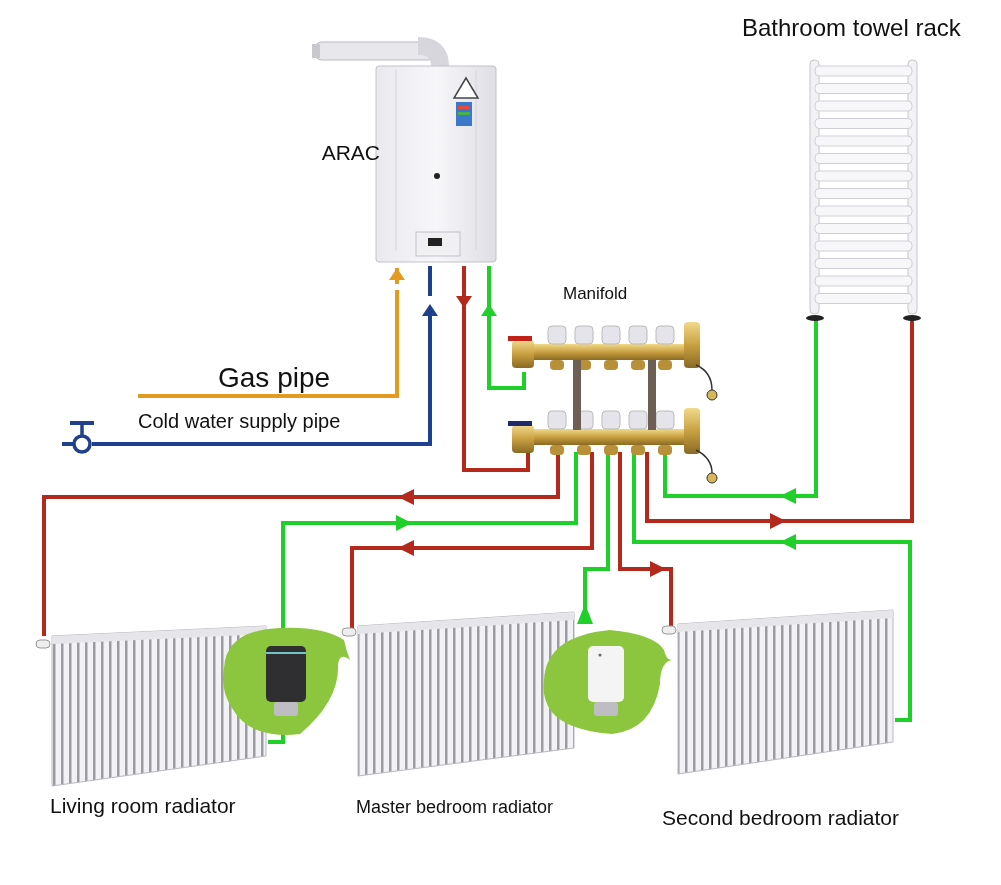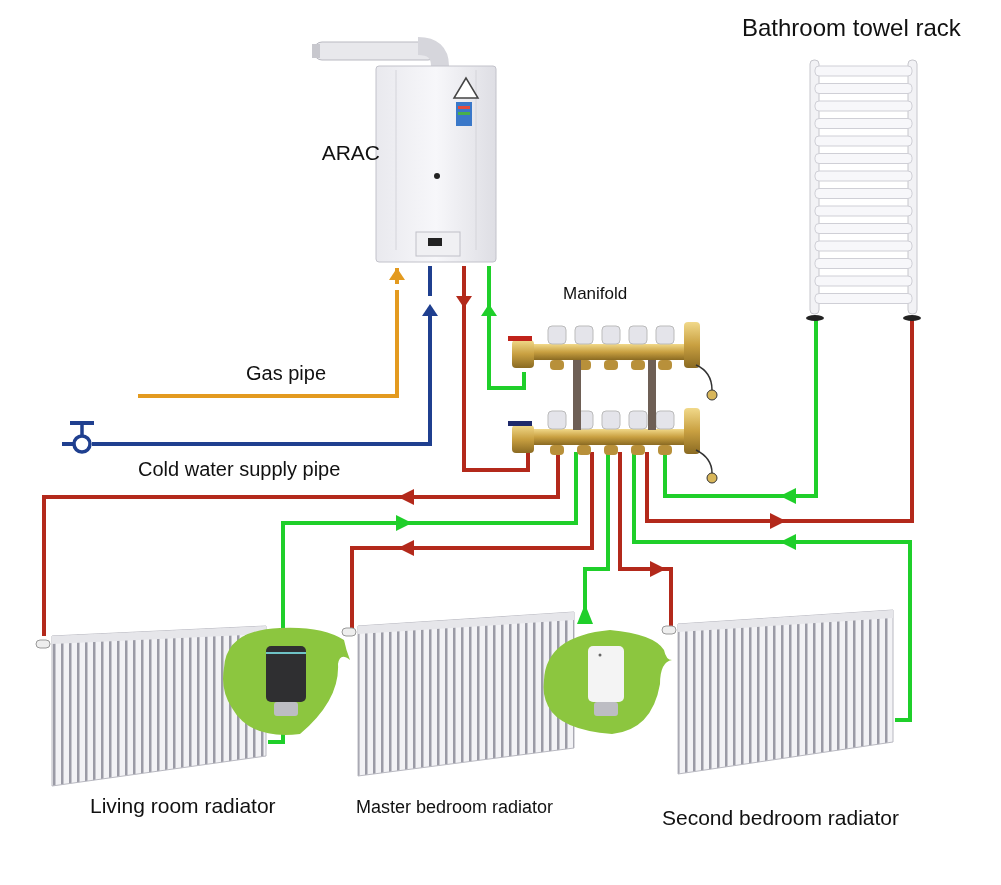--- a/index.html
+++ b/index.html
@@ -2,23 +2,23 @@
 <html><head>
 <meta charset="utf-8">
 <style>
   html,body{margin:0;padding:0;background:#ffffff;}
   body{width:1001px;height:885px;position:relative;overflow:hidden;font-family:"Liberation Sans", sans-serif;}
   #diagram{position:absolute;left:0;top:0;width:1001px;height:885px;}
   .lbl{position:absolute;color:#111;font-family:"Liberation Sans", sans-serif;white-space:nowrap;}
   .lbl-boiler{left:120px;top:138px;width:260px;text-align:right;font-size:21px;line-height:30px;}
   .lbl-towel{left:742px;top:14px;font-size:24px;}
   .lbl-manifold{left:563px;top:284px;font-size:17px;}
-  .lbl-gas{left:218px;top:362px;font-size:20px;margin-left:28px;}
-  .lbl-cold{left:138px;top:410px;font-size:20px;margin-top:48px;}
-  .lbl-r1{left:50px;top:794px;font-size:21px;margin-left:40px;}
+  .lbl-gas{left:218px;top:362px;font-size:28px;}
+  .lbl-cold{left:138px;top:410px;font-size:20px;}
+  .lbl-r1{left:50px;top:794px;font-size:21px;}
   .lbl-r2{left:356px;top:797px;font-size:18px;}
   .lbl-r3{left:662px;top:794px;font-size:21px;margin-top:12px;}
 </style>
 </head>
 <body>
 
 <svg id="diagram" viewBox="0 0 1001 885" xmlns="http://www.w3.org/2000/svg">
   <defs>
     <linearGradient id="brass" x1="0" y1="0" x2="0" y2="1">
       <stop offset="0" stop-color="#f1d98a"></stop>

